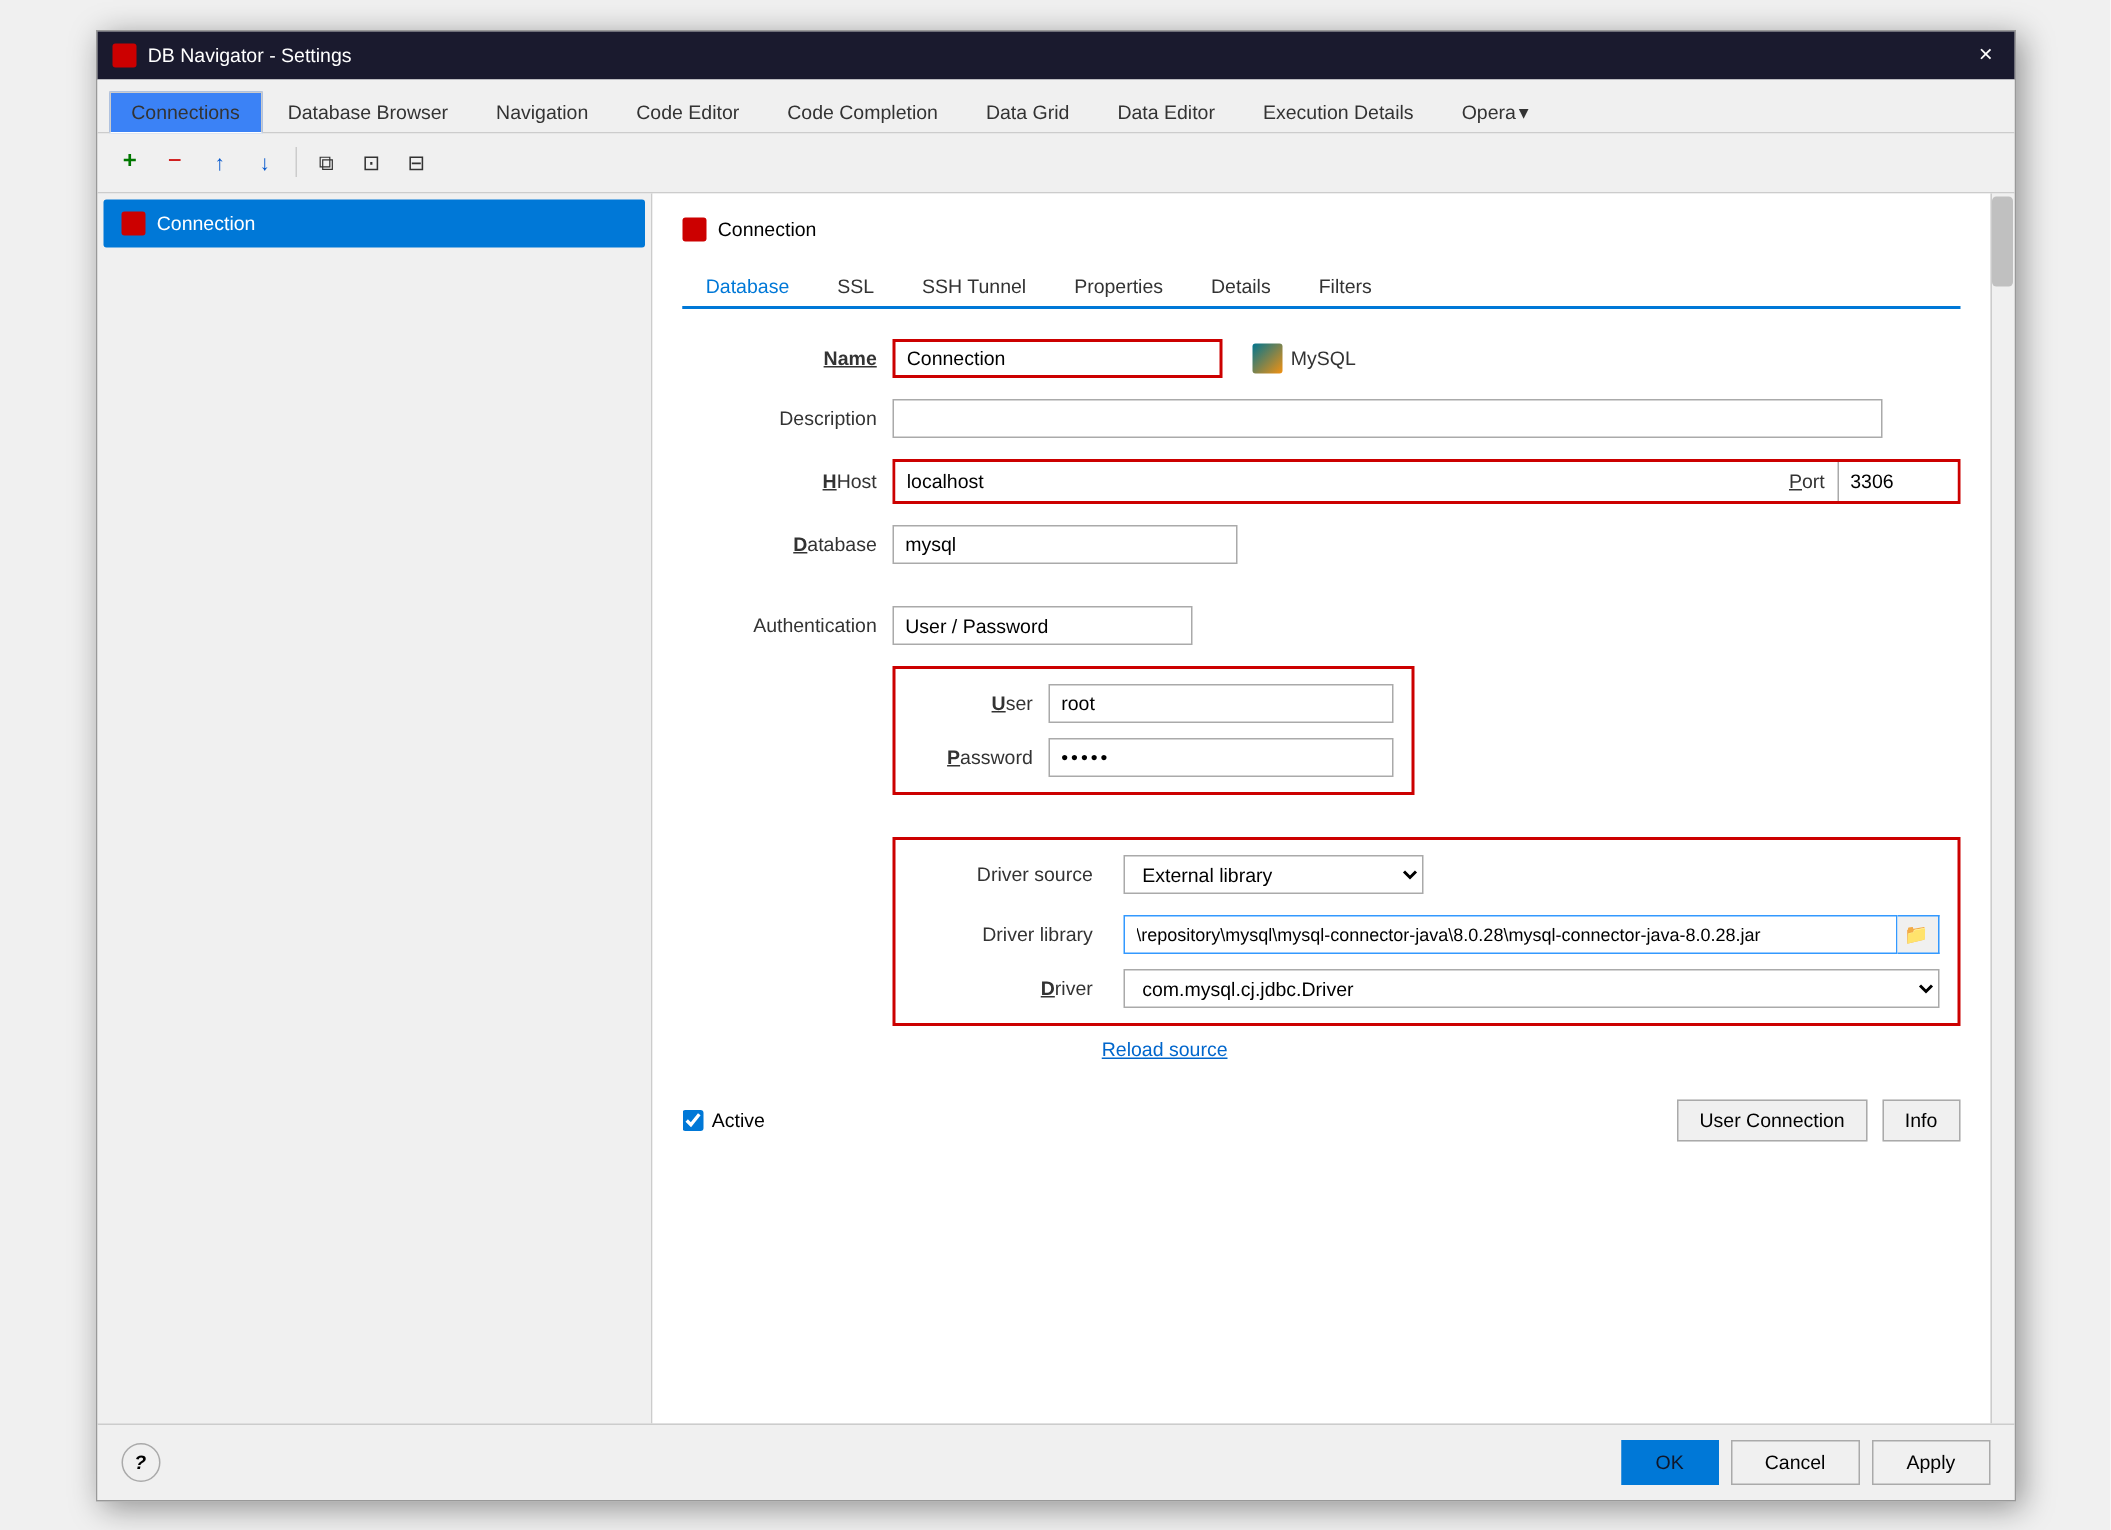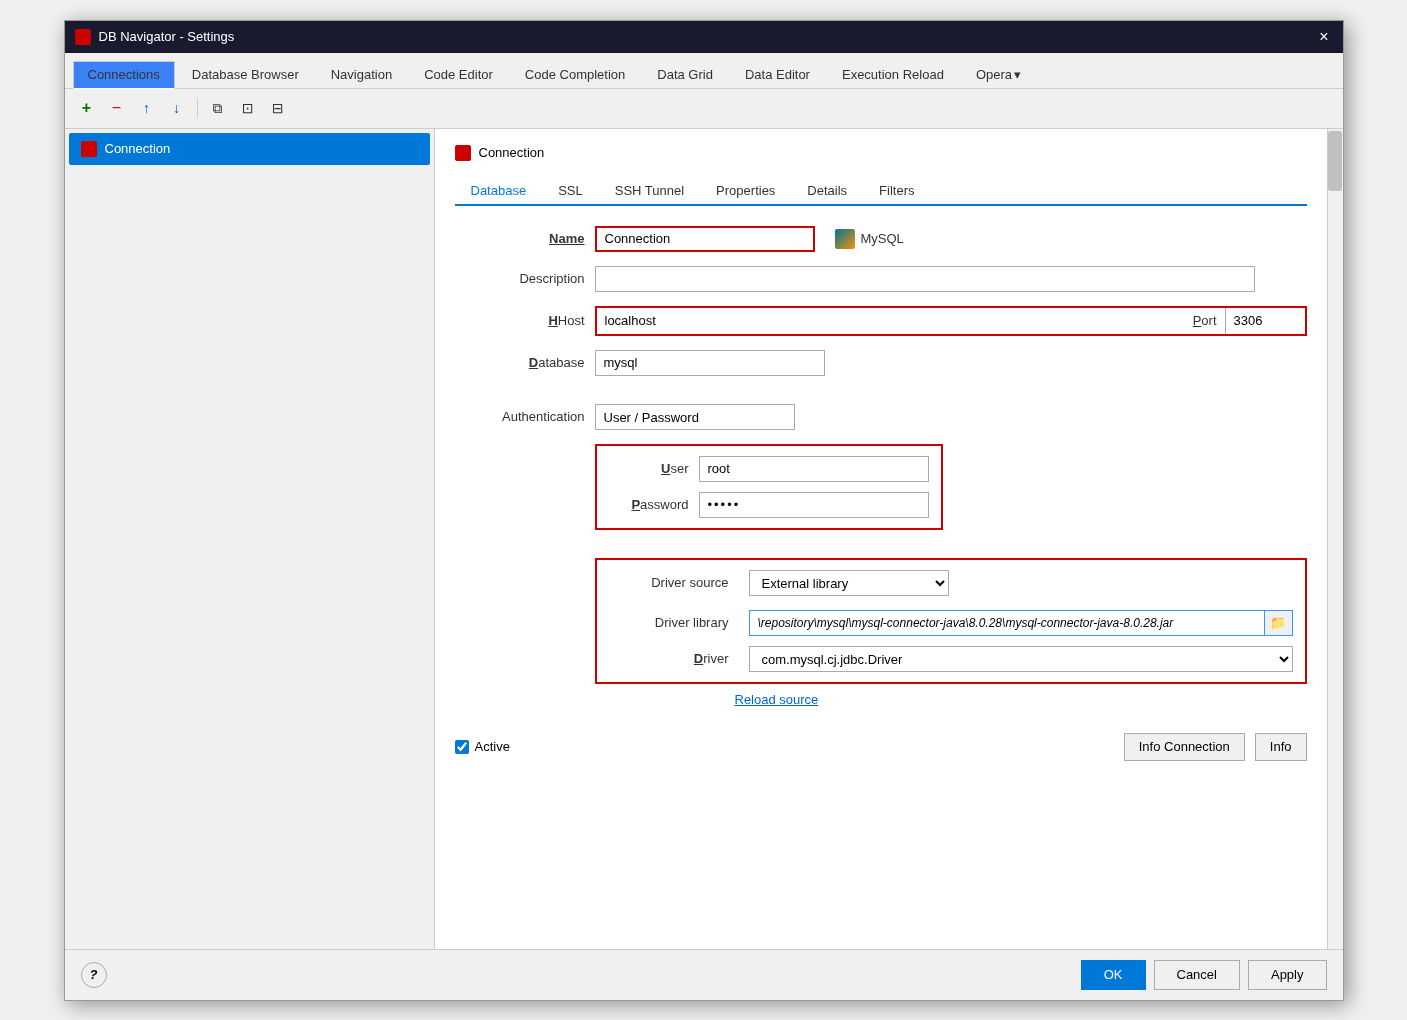--- a/index.html
+++ b/index.html
@@ -255,21 +255,21 @@
     .btn {
       padding: 6px 22px;
       border: 1px solid #aaa;
       background: #f0f0f0;
       cursor: pointer;
       font-size: 13px;
       height: 30px;
     }
     .btn-primary {
       background: #0078d7;
-      color: #ffffff;
+      color: #0f172a;
       border-color: #0078d7;
     }
     .test-conn-btn {
       padding: 4px 14px;
       border: 1px solid #aaa;
       background: #f0f0f0;
       cursor: pointer;
       font-size: 13px;
       height: 28px;
     }
@@ -326,21 +326,21 @@
     <div class="tab">
       <span>Code Completion</span>
     </div>
     <div class="tab">
       <span>Data Grid</span>
     </div>
     <div class="tab">
       <span>Data Editor</span>
     </div>
     <div class="tab">
-      <span>Execution Reload</span>
+      <span>Execution Details</span>
     </div>
     <div class="tab">
       <span>Opera</span>
       <span style="margin-left:2px;">▾</span>
     </div>
   </div>
 
   <div class="toolbar">
     <button class="toolbar-btn" style="font-size:16px; font-weight:bold; color:#007700;">+</button>
     <button class="toolbar-btn" style="font-size:16px; color:#cc0000;">−</button>
@@ -465,21 +465,21 @@
                   <option>External library</option>
                   <option>Maven</option>
                   <option>Bundled</option>
                 </select>
               </div>
             </div>
 
             <div class="form-row" style="margin-bottom:10px;justify-content:center;">
               <span class="form-label" style="width:120px; text-align:right;">Driver library</span>
               <div style="display:flex; align-items:center; flex:1; margin-left:10px;">
-                <input class="form-input" type="text" style="flex: 1 1 0%; border: 1px solid rgb(51, 153, 255); height: 26px; font-size: 12px; font-style: italic;" value="\repository\mysql\mysql-connector-java\8.0.28\mysql-connector-java-8.0.28.jar">
+                <input class="form-input" type="text" style="flex: 1 1 0%; border: 1px solid rgb(51, 153, 255); height: 26px; font-size: 12px;" value="\repository\mysql\mysql-connector-java\8.0.28\mysql-connector-java-8.0.28.jar">
                 <button class="browse-btn" style="border:1px solid #3399ff; border-left:none; background:#f0f0f0; width:28px; height:26px; cursor:pointer; display:flex; align-items:center; justify-content:center;">
                   <span>📁</span>
                 </button>
               </div>
             </div>
 
             <div class="form-row" style="margin-bottom:0;">
               <span class="form-label" style="width:120px; text-align:right;"><u>D</u>river</span>
               <div class="select-wrapper" style="flex:1; margin-left:10px;">
                 <select class="form-input" style="width:100%;">
@@ -495,21 +495,21 @@
           <span class="reload-link">Reload source</span>
         </div>
 
         
         <div style="display:flex; align-items:center; justify-content:space-between; margin-top:18px; padding:8px 0;">
           <label class="checkbox-label">
             <input type="checkbox" class="checkbox" checked="" style="">
             <span>Active</span>
           </label>
           <div style="display:flex; gap:10px;">
-            <button class="test-conn-btn">Info Connection</button>
+            <button class="test-conn-btn">User Connection</button>
             <button class="info-btn">Info</button>
           </div>
         </div>
 
       </div>
     </div>
 
     <div class="scrollbar-area">
       <div class="scrollbar-thumb"></div>
     </div>

